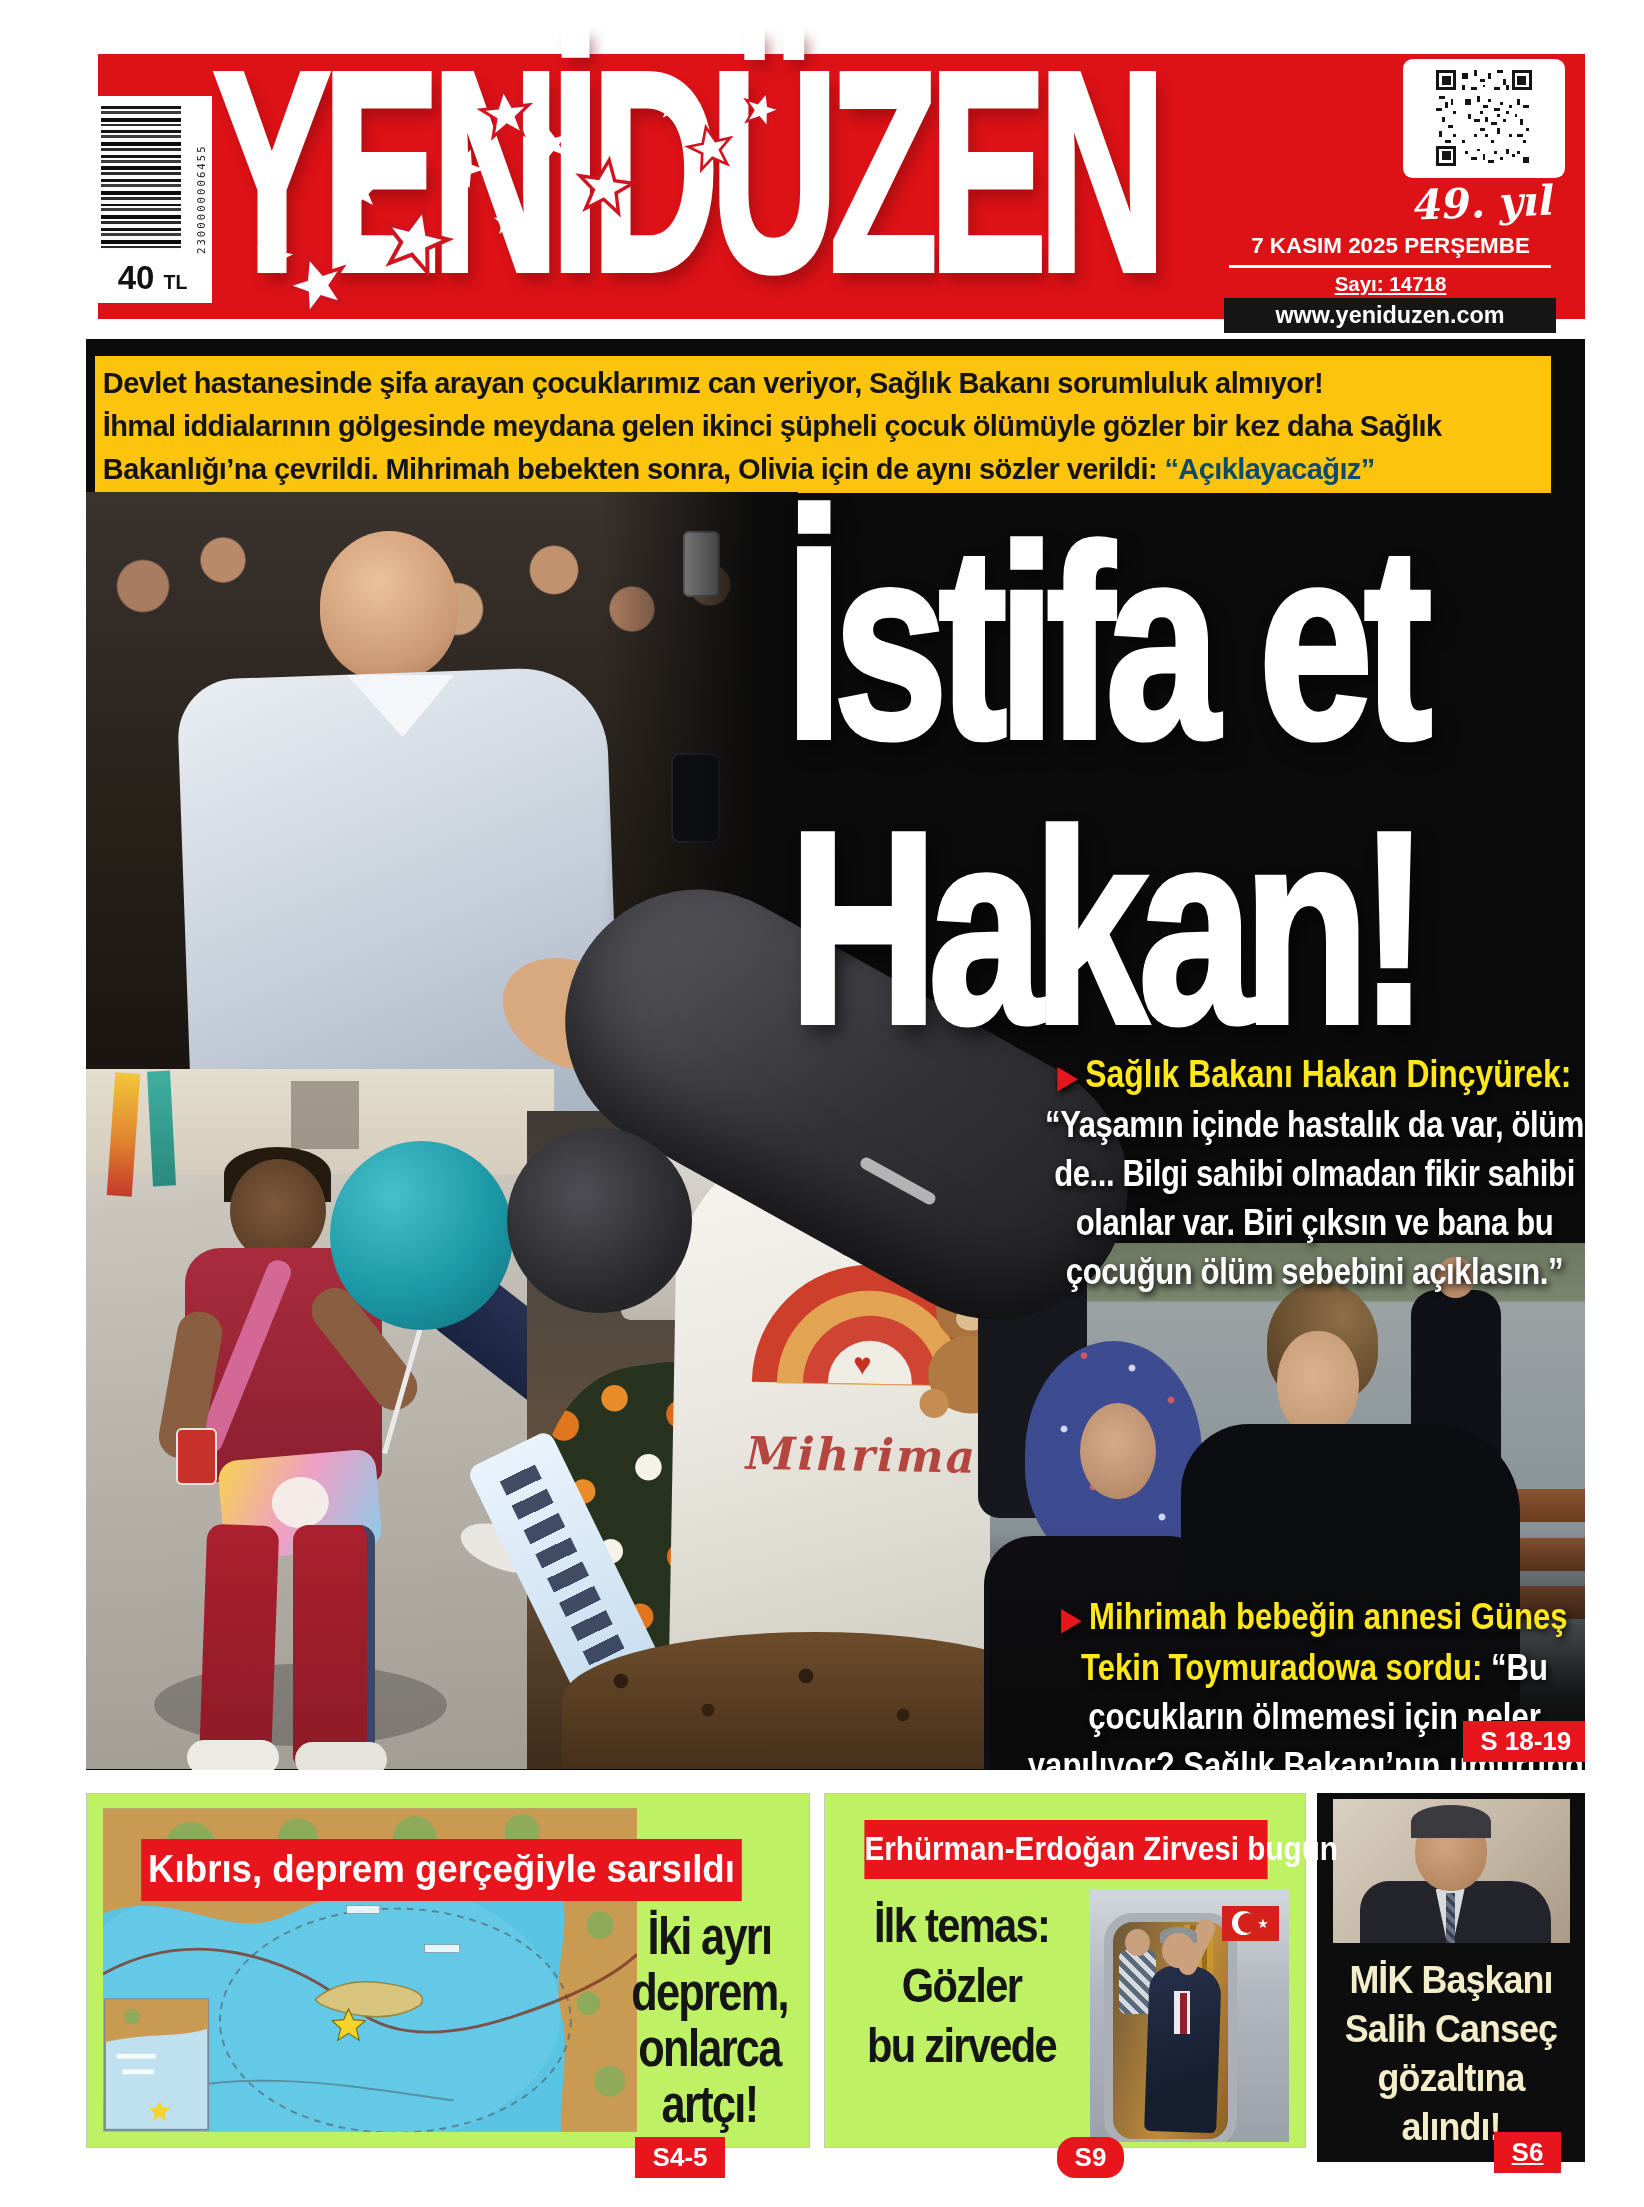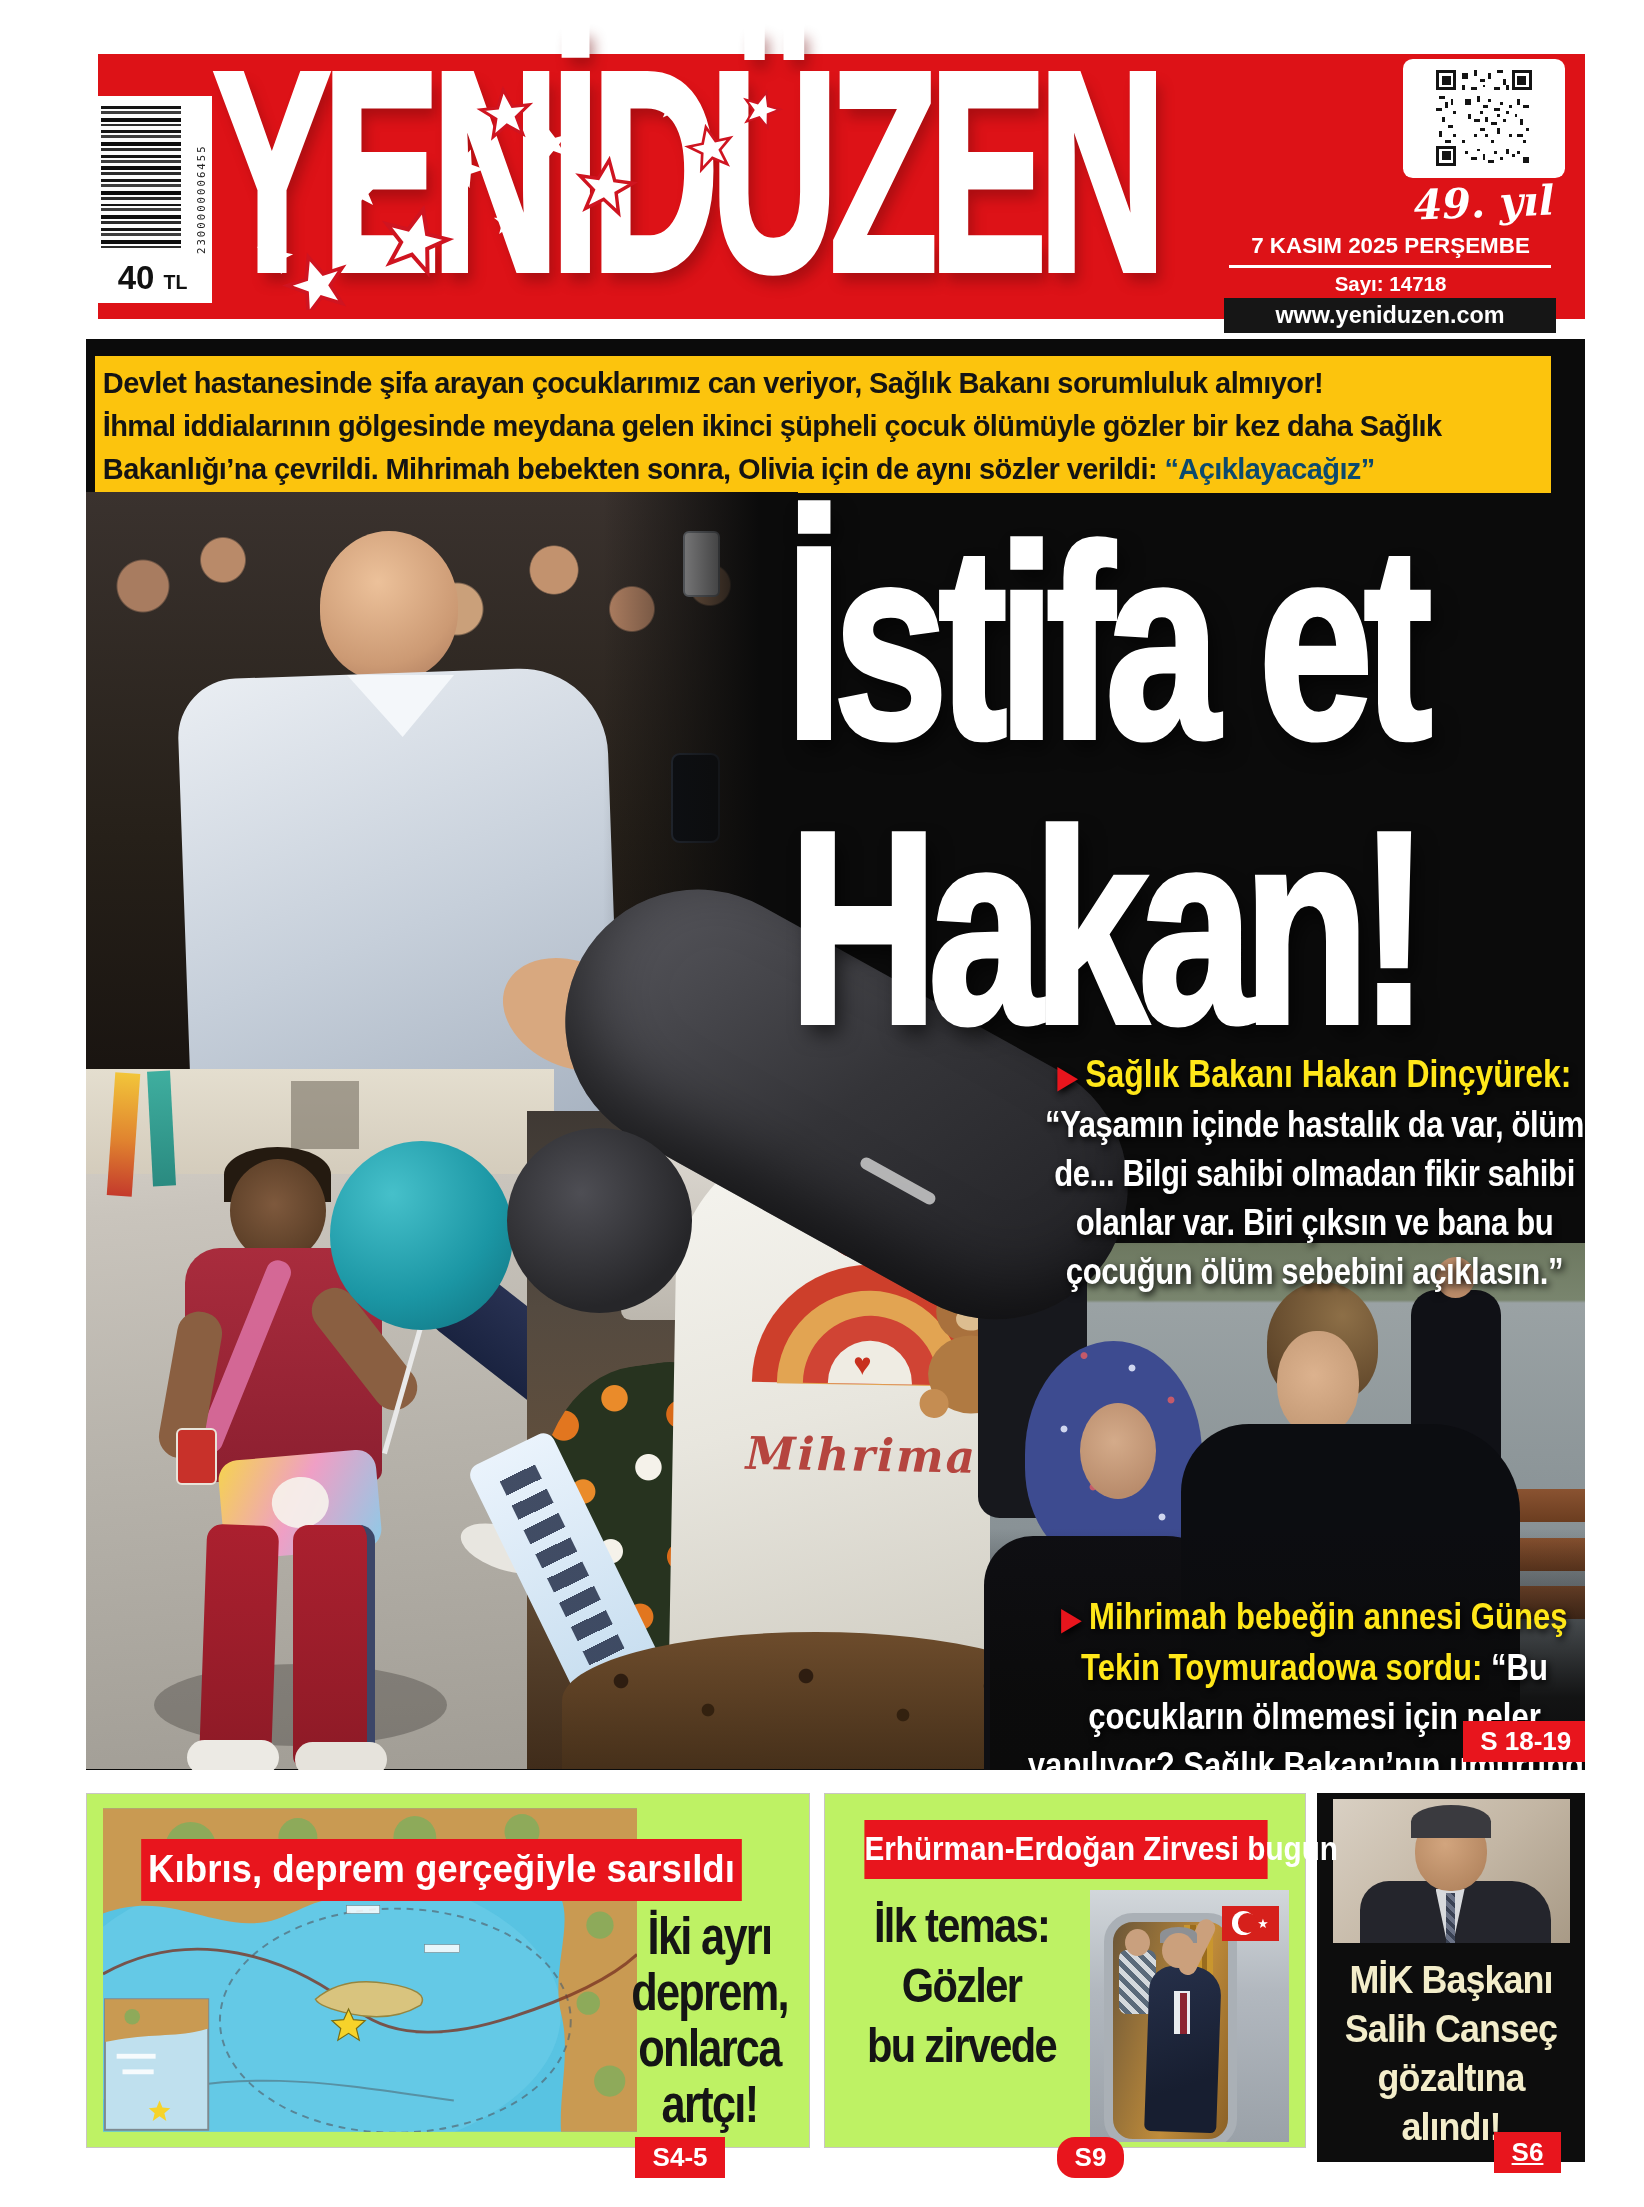--- a/index.html
+++ b/index.html
@@ -18,21 +18,21 @@
   .qr{position:absolute;left:1305px;top:4.9px;width:162px;height:119px;background:#fff;
       border-radius:9.8px;display:flex;align-items:center;justify-content:center;}
   .qr svg{width:96px;height:96px;}
   .year{position:absolute;left:1305px;top:125px;width:162px;color:#fff;text-align:center;
         font-family:"DejaVu Serif",serif;font-style:italic;font-weight:700;font-size:41px;
         transform:rotate(-2deg);}
   .mdate{position:absolute;left:1122px;top:179px;width:341px;color:#fff;font-weight:700;
         font-size:22.4px;text-align:center;}
   .mline{position:absolute;left:1131px;top:211px;width:322px;height:2.9px;background:#fff;}
   .missue{position:absolute;left:1122px;top:218px;width:341px;color:#fff;font-weight:700;
-        font-size:20.5px;text-align:center;}
+        font-size:20.5px;text-align:center;text-decoration:underline;}
   .webbar{position:absolute;left:1126px;top:244px;width:332px;height:35px;background:#161616;
         color:#fff;font-weight:700;font-size:23.4px;text-align:center;line-height:35px;}
   .pricebox{position:absolute;left:93px;top:96px;width:119px;height:207px;background:#fff;z-index:4;}
   .bars{position:absolute;left:7.8px;top:9.8px;right:31px;height:144px;
         background:repeating-linear-gradient(180deg,#141414 0 2.9px,#fbfbfb 2.9px 4.9px,#3c3c3c 4.9px 7.8px,
         #fbfbfb 7.8px 11.7px,#0c0c0c 11.7px 15.6px,#fbfbfb 15.6px 17.6px,#2a2a2a 17.6px 20.5px,#fbfbfb 20.5px 24.4px);}
   .barnum{position:absolute;right:3.9px;top:5.9px;height:152px;color:#222;
         font-family:"DejaVu Sans Mono",monospace;font-size:10.7px;letter-spacing:2px;
         writing-mode:vertical-rl;transform:rotate(180deg);}
   .price{position:absolute;left:0;right:0;bottom:5.9px;text-align:center;color:#111;

